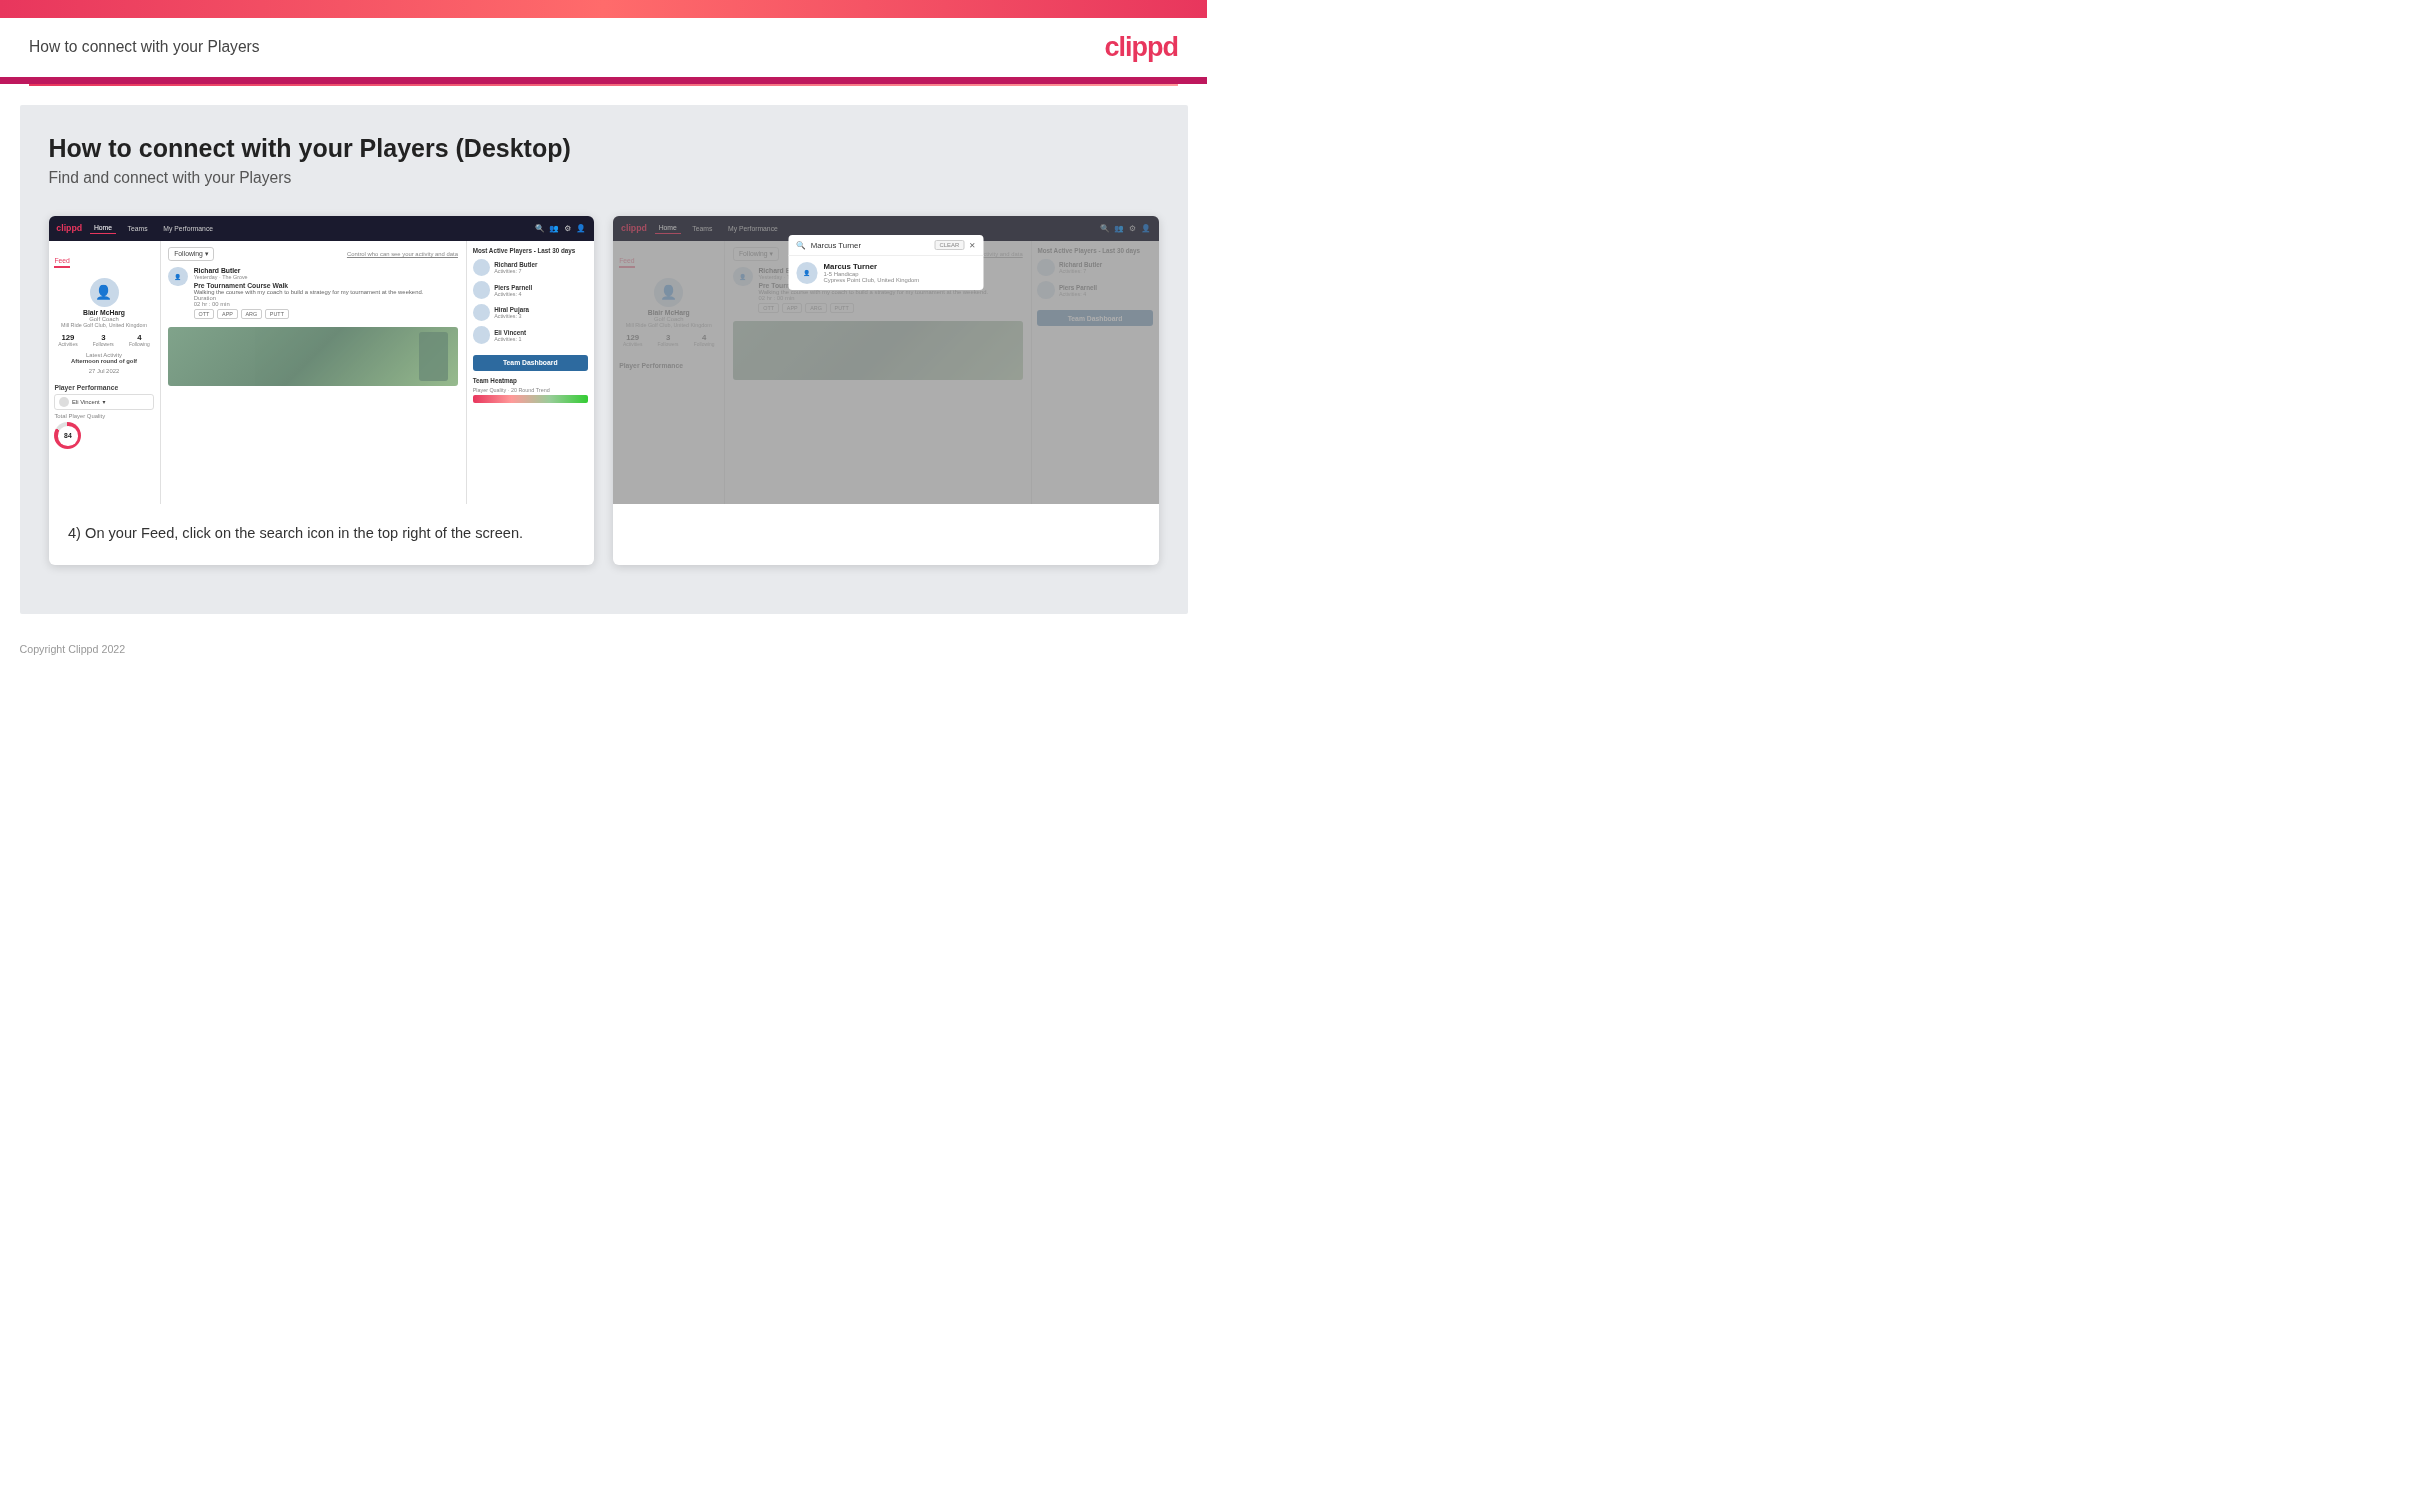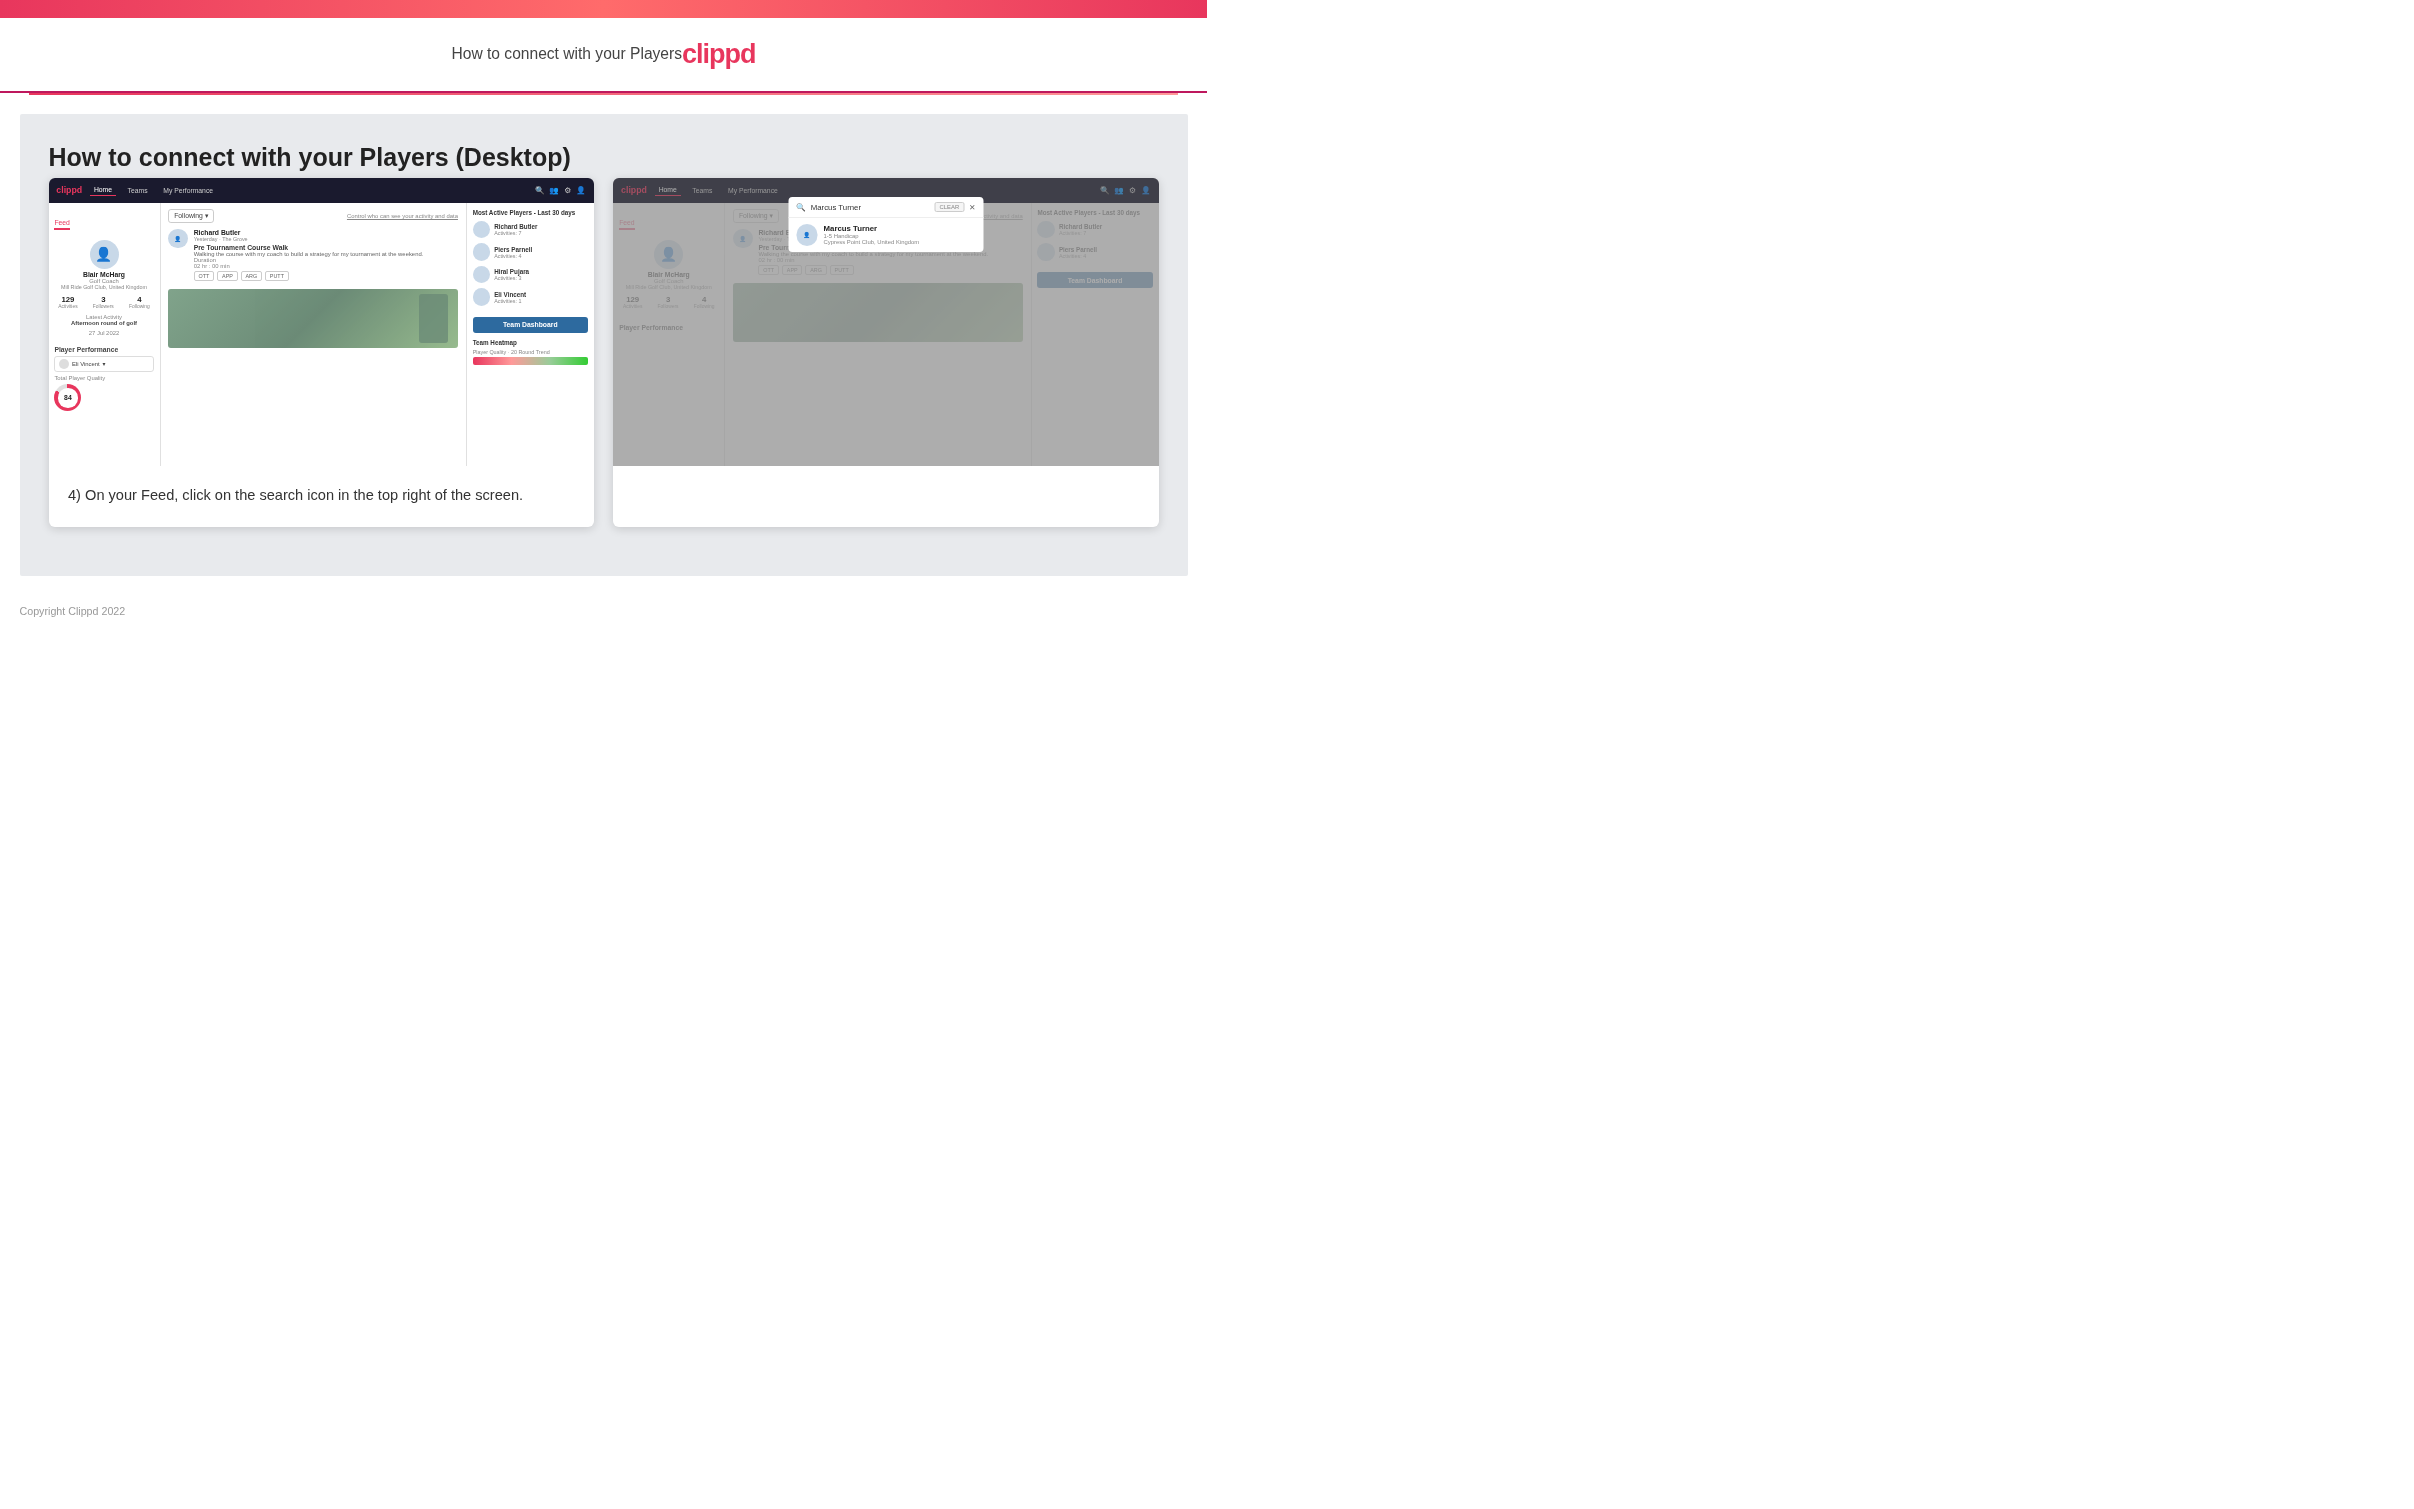--- a/index.html
+++ b/index.html
@@ -14,23 +14,23 @@
     
     .top-bar {
       height: 17.6px;
       background: linear-gradient(to right, #e8365d, #ff6b6b, #e8365d);
     }
 
     
     .header {
       display: flex;
       align-items: center;
-      justify-content: center;
-      padding: 21px 29px;
-      border-bottom: 2px solid #be185d;
+      justify-content: space-between;
+      padding: 14px 29px;
+      border-bottom: 7px solid #be185d;
     }
     .header-title {
       font-size: 15.6px;
       color: #444;
       font-weight: 400;
     }
     .logo {
       font-size: 27px;
       font-weight: 700;
       color: #e8365d;
@@ -536,20 +536,21 @@
 <div class="header">
   <span class="header-title">How to connect with your Players</span>
   <span class="logo">clippd</span>
 </div>
 
 <div class="divider"></div>
 
 <div class="main-content">
 
   <div class="main-heading">How to connect with your Players (Desktop)</div>
+  <div class="main-subheading">Find and connect with your Players</div>
 
   <div class="screenshots">
 
     <div class="screenshot-panel">
       <div class="app-screenshot">
 
         <div class="app-nav">
           <span class="app-nav-logo">clippd</span>
           <span class="app-nav-item active">Home</span>
           <span class="app-nav-item">Teams</span>

